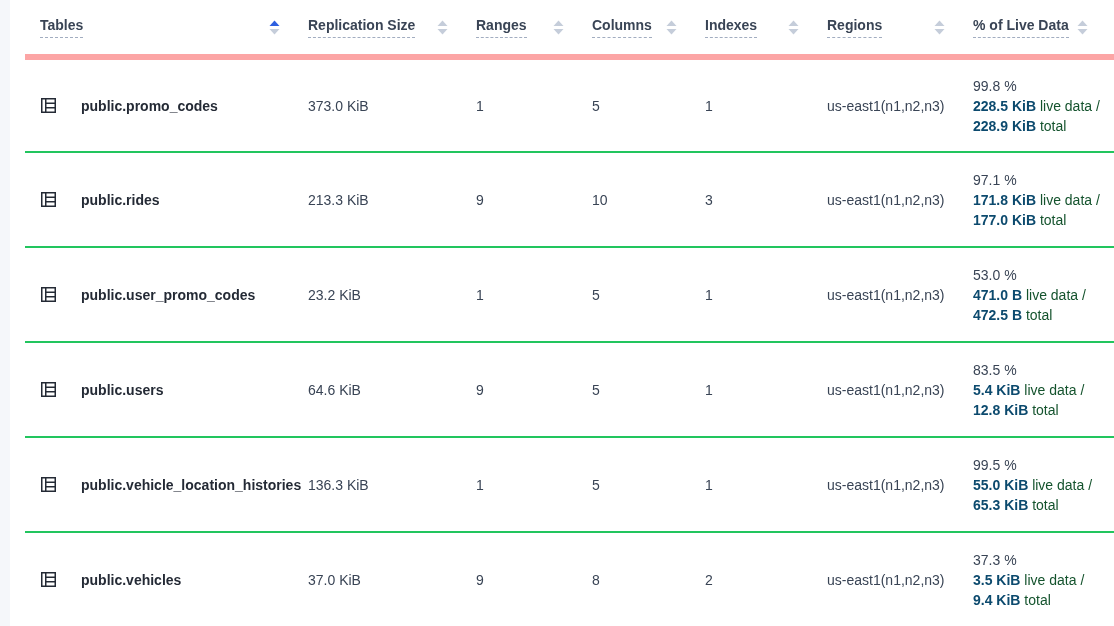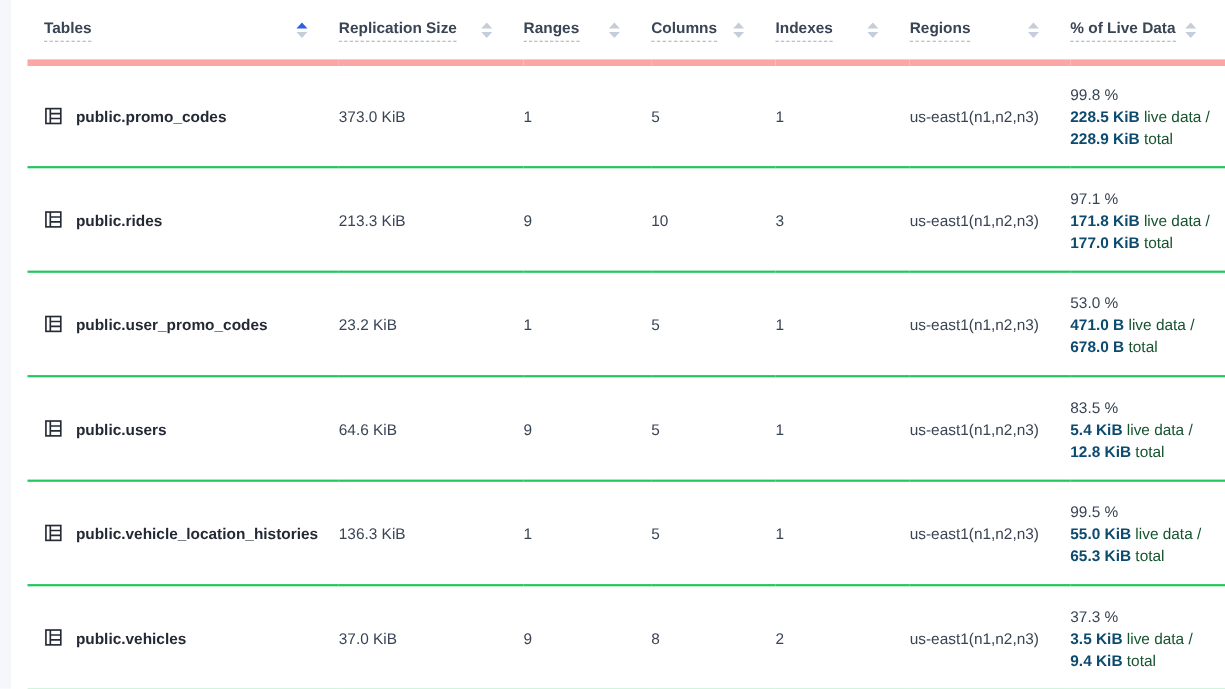--- a/index.html
+++ b/index.html
@@ -50,21 +50,21 @@
   tbody td {
     height: 95px;
     vertical-align: middle;
     border-bottom: 2px solid #22c55e;
     color: #394455;
     padding: 0;
   }
   .name-inner {
     display: flex;
     align-items: center;
-    gap: 12px;
+    gap: 24px;
   }
   .tbl-icon { display: inline-flex; flex-shrink: 0; }
   .tbl-name {
     font-weight: 700;
     color: #242a35;
     cursor: pointer;
     white-space: nowrap;
   }
   .live-cell-inner { line-height: 20px; }
   .live-num { font-weight: 700; color: #0c4a6e; }
@@ -239,21 +239,21 @@
     </td>
     <td>23.2 KiB</td>
     <td>1</td>
     <td>5</td>
     <td>1</td>
     <td>us-east1(n1,n2,n3)</td>
     <td>
       <div class="live-cell-inner">
         <div>53.0 %</div>
         <div><span class="live-num">471.0 B</span> <span class="live-muted">live data /</span></div>
-        <div><span class="live-num">678.0 B</span> <span class="live-muted">total</span></div>
+        <div><span class="live-num">472.5 B</span> <span class="live-muted">total</span></div>
       </div>
     </td>
   </tr>
 
   <tr>
     <td class="first-col">
       <div class="name-inner">
         <span class="tbl-icon">
           <svg width="17" height="17" viewBox="0 0 17 17" fill="none" stroke="#242a35" stroke-width="1.5">
             <rect x="1.75" y="1.75" width="13.5" height="13.5"></rect>

